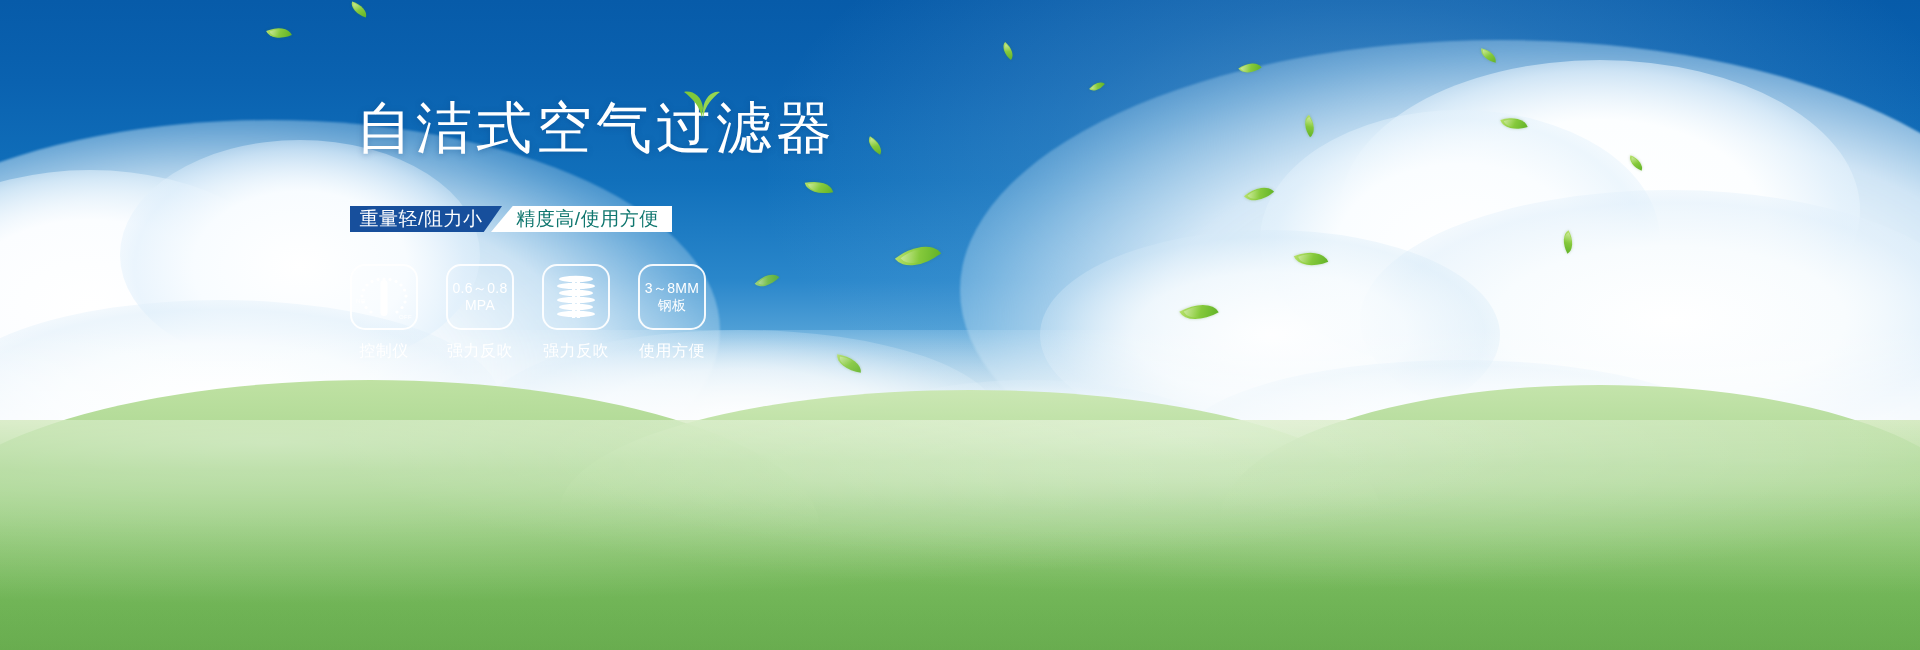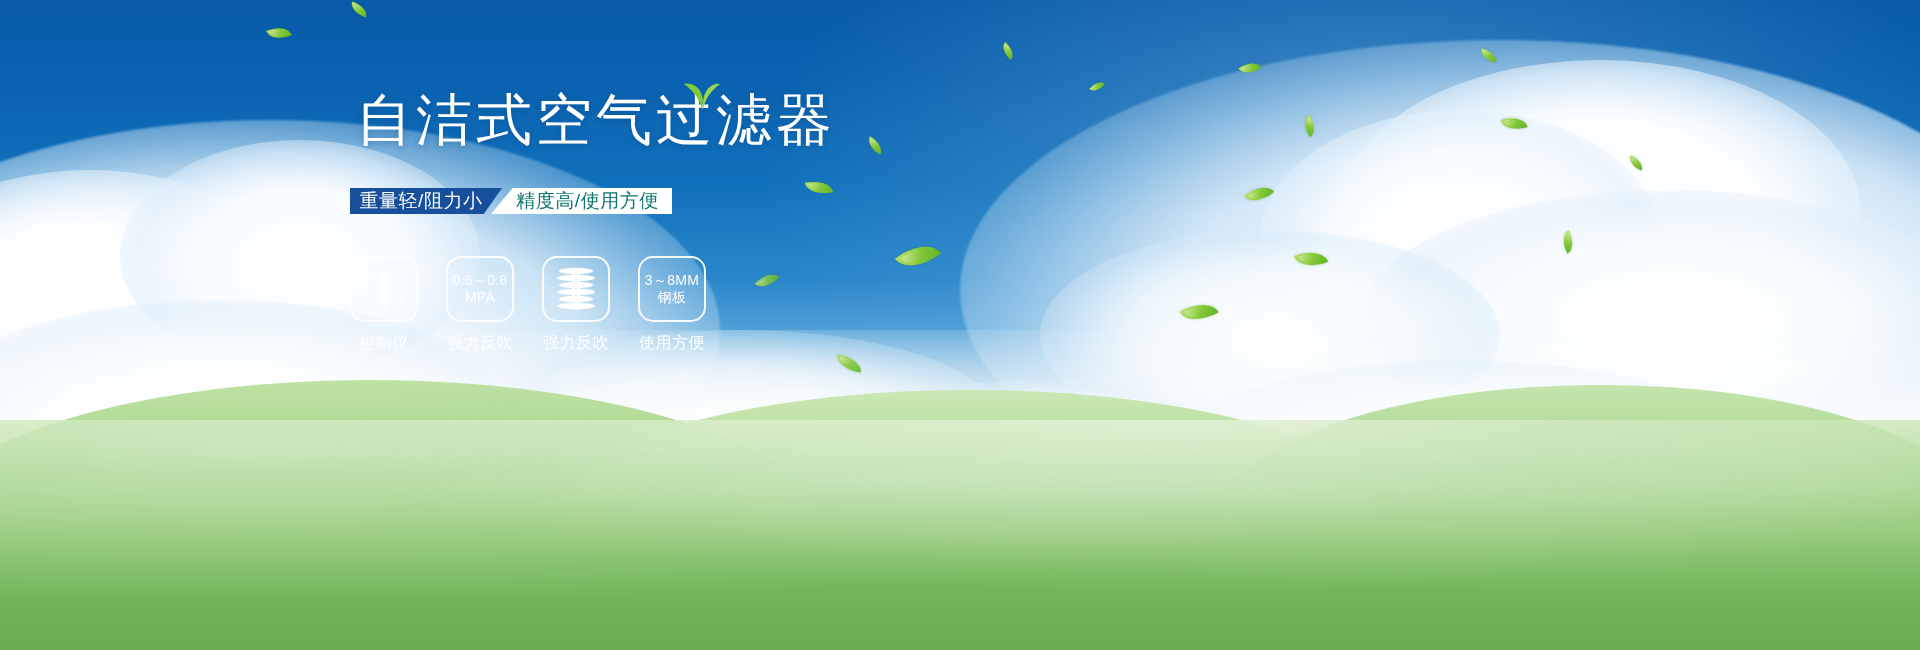--- a/index.html
+++ b/index.html
@@ -100,35 +100,35 @@
     border-radius:0 100% 0 100%;
     box-shadow:0 0 3px rgba(60,120,20,.28);
   }
   .leaf::after{
     content:""; position:absolute; left:12%; top:12%; width:76%; height:76%;
     border-radius:0 100% 0 100%;
     background:linear-gradient(135deg, rgba(255,255,255,.35) 0%, rgba(255,255,255,0) 55%);
   }
 
   
-  .content{ position:absolute; left:350px; top:92px; width:720px; }
+  .content{ position:absolute; left:350px; top:100px; width:720px; }
 
   .title{
     color:#ffffff;
     font-size:56px;
     letter-spacing:4px;
     font-weight:400;
     line-height:1;
     margin:0 0 0 6px;
     white-space:nowrap;
     text-shadow:0 1px 6px rgba(10,60,120,.35);
   }
   .title-leaf-deco{ position:absolute; left:332px; top:-12px; width:40px; height:32px; }
 
-  .badges{ display:flex; align-items:center; margin-top:30px; height:46px; width:325px; }
+  .badges{ display:flex; align-items:flex-end; margin-top:30px; height:46px; width:325px; }
   .badge{
     display:flex; align-items:center; justify-content:center;
     font-size:19px; letter-spacing:.5px; white-space:nowrap;
   }
   .badge-a{
     background:#174f9c; color:#ffffff; width:152px;
     clip-path:polygon(0 0, 100% 0, 88% 100%, 0% 100%);
     padding-right:10px;
   }
   .badge-b{

